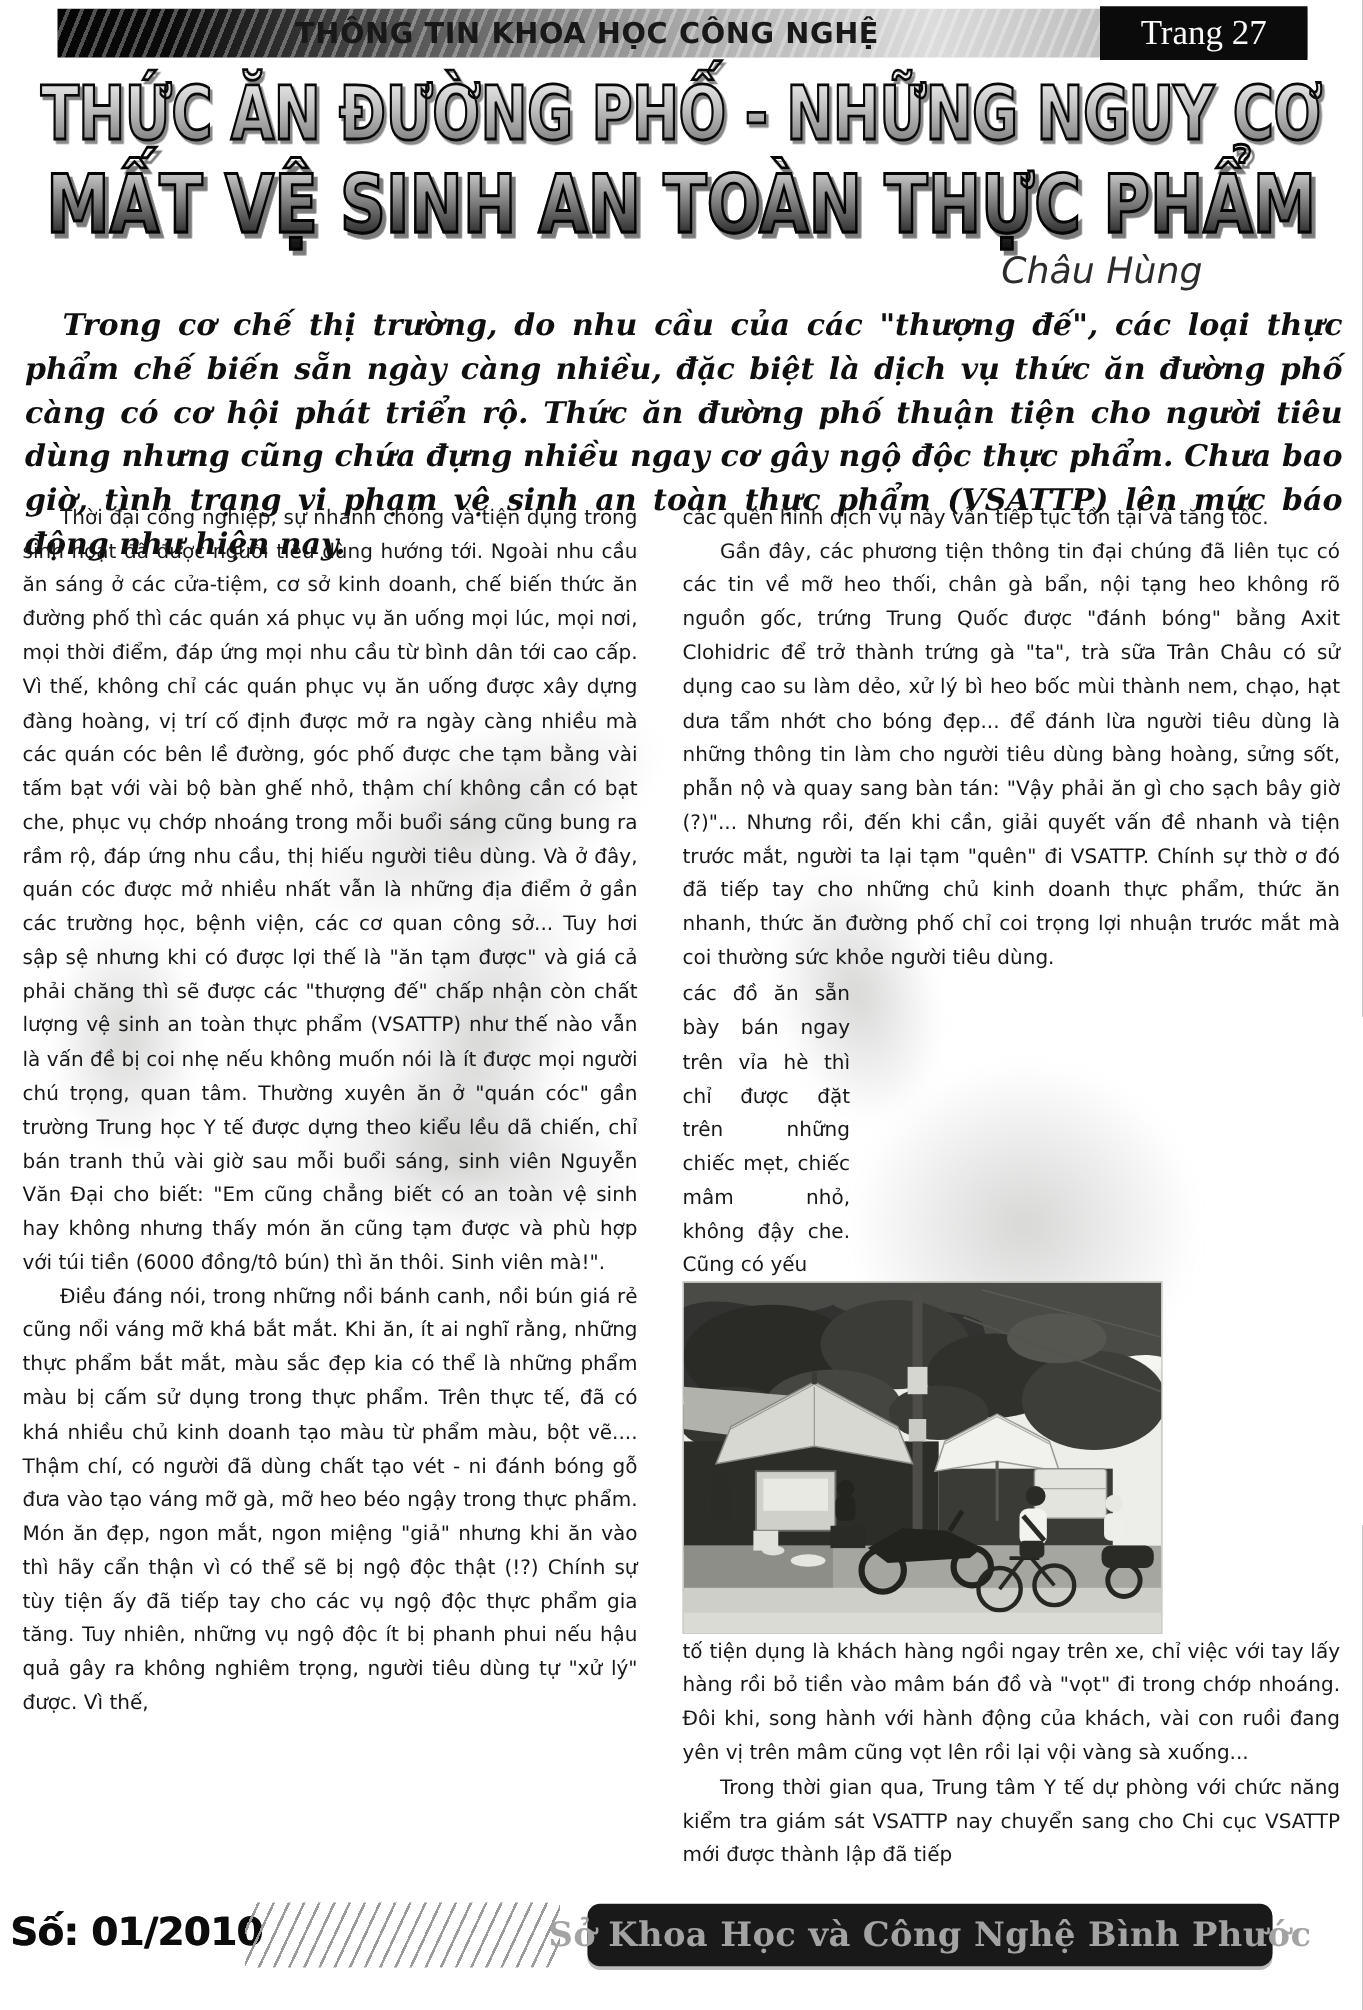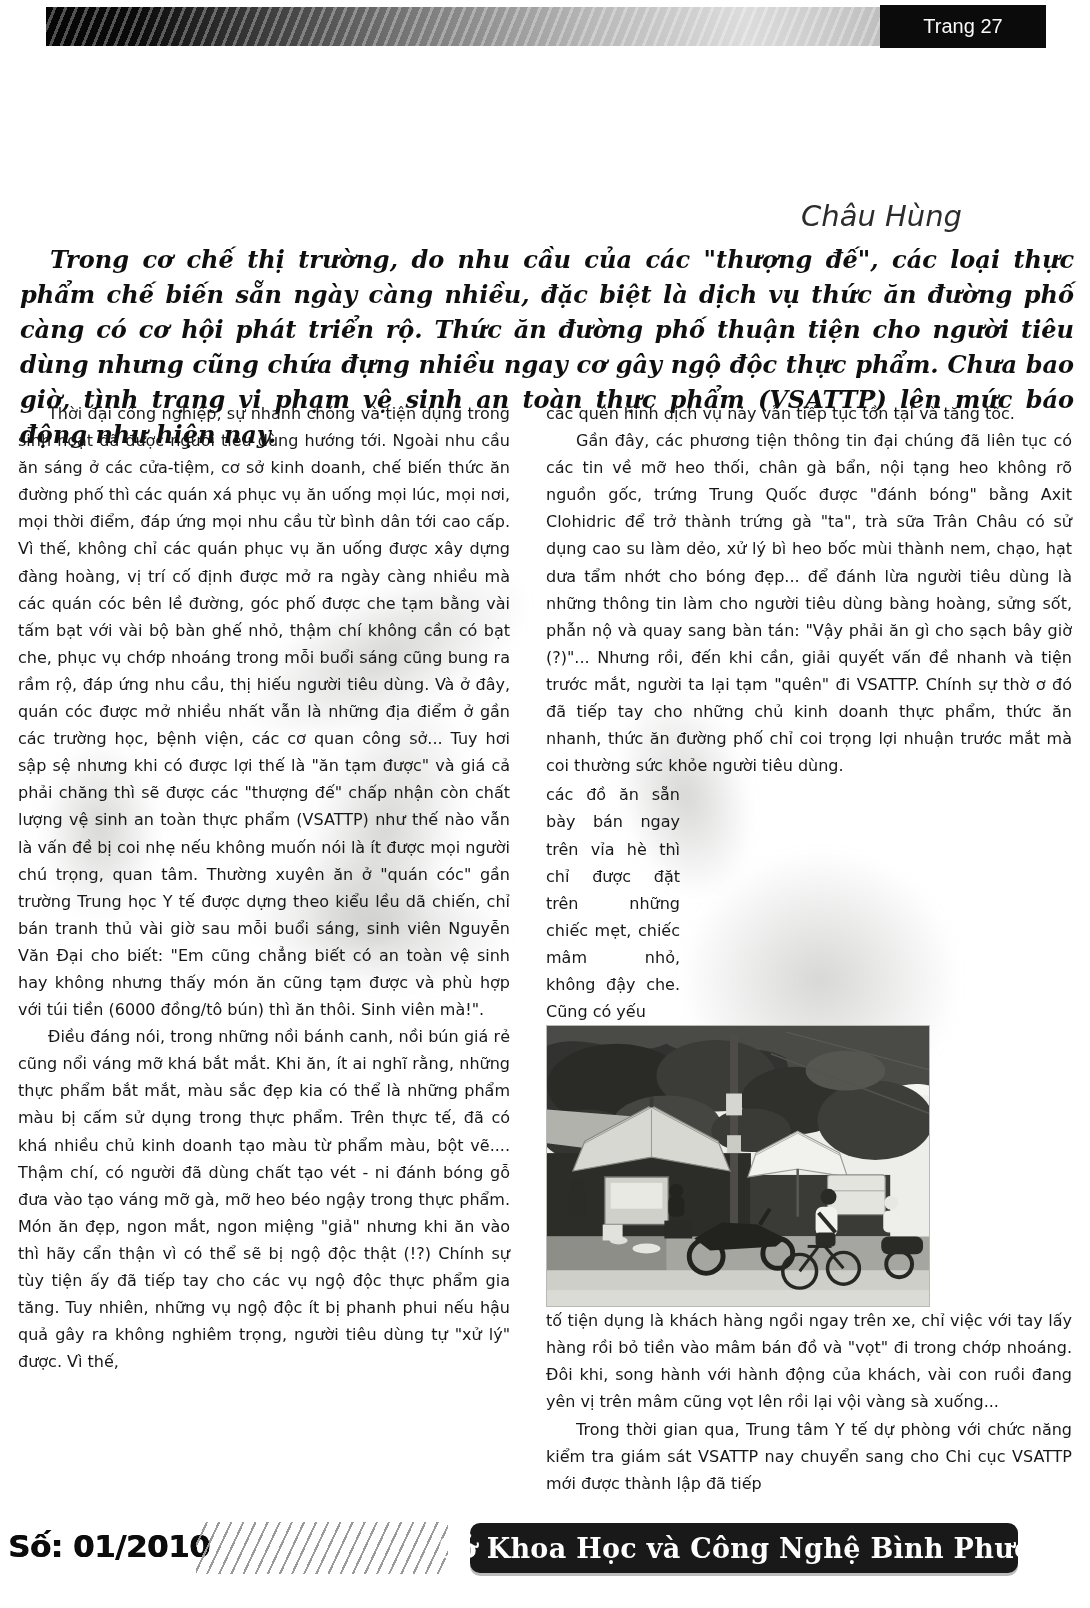--- a/index.html
+++ b/index.html
@@ -10,21 +10,21 @@
   }
   
   .header-bar { position:absolute; left:46px; top:7px; width:1000px; height:39px;
     background:linear-gradient(to right,#050505 0%,#0a0a0a 9%,#3c3c3c 22%,#7d7d7d 38%,#b9b9b9 55%,#dcdcdc 70%,#c6c6c6 80%,#9a9a9a 100%); }
   .bar-stripes { position:absolute; inset:0;
     background:repeating-linear-gradient(112deg,rgba(255,255,255,0) 0 7px,rgba(255,255,255,0.30) 7px 10px); }
   .bar-title { position:absolute; left:190px; top:50%; transform:translateY(-50%);
     font-weight:bold; font-size:23px; letter-spacing:.5px; color:#181818; white-space:nowrap; }
   .page-box { position:absolute; right:0; top:-2px; width:166px; height:43px;
     background:#0b0b0b; display:flex; align-items:center; justify-content:center; }
-  .page-label { font-family:Liberation Sans, sans-serif; font-size:20px; color:#fafafa; }
+  .page-label { font-family:Liberation Serif, serif; font-size:28px; color:#fafafa; }
   
   .title-wrap { position:absolute; left:0; top:58px; width:100%; text-align:center; line-height:1.12; z-index:2; }
   .title-l1, .title-l2 { display:inline-block; font-weight:bold; white-space:nowrap;
     -webkit-background-clip:text; background-clip:text; color:transparent; }
   .title-l1 { font-size:45px; letter-spacing:-0.5px; transform:scaleY(1.32); transform-origin:top;
     background-image:linear-gradient(180deg,#f5f5f5 0%,#c2c2c2 42%,#6b6b6b 100%);
     -webkit-text-stroke:1.7px #090909; filter:drop-shadow(2px 2px 0 rgba(40,40,40,.55)); }
   .title-row2 { margin-top:21px; }
   .title-l2 { font-size:51px; transform:scaleY(1.26); transform-origin:top;
     background-image:linear-gradient(180deg,#e6e6e6 0%,#969696 35%,#141414 92%);
@@ -46,21 +46,21 @@
   .photo-frame svg { display:block; width:100%; height:100%; }
   
   .footer-issue { position:absolute; left:8px; top:1528px; font-size:31px; font-weight:bold;
     letter-spacing:-0.5px; color:#0c0c0c; text-shadow:.6px 0 #0c0c0c; z-index:2; }
   .footer-stripes { position:absolute; left:196px; top:1522px; width:252px; height:52px; z-index:2;
     background:repeating-linear-gradient(115deg,rgba(255,255,255,0) 0 9px,#9a9a9a 9px 11px); }
   .footer-box { position:absolute; left:470px; top:1523px; width:548px; height:50px; z-index:2;
     background:#191919; border-radius:10px; box-shadow:0 3px 0 rgba(60,60,60,.35);
     display:flex; align-items:center; justify-content:center; }
   .footer-org { font-family:"DejaVu Serif","Liberation Serif",serif; font-weight:bold;
-    font-size:27px; color:#ffffff; letter-spacing:.3px; white-space:nowrap; }
+    font-size:27px; color:#a3a3a3; letter-spacing:.3px; white-space:nowrap; }
   
   .ghost { position:absolute; border-radius:50%; filter:blur(7px); z-index:1;
     background:radial-gradient(closest-side,rgba(150,150,148,0.38),rgba(150,150,148,0)); }
   .g1 { left:230px; top:590px;  width:310px; height:130px; transform:rotate(-24deg); }
   .g2 { left:310px; top:690px;  width:150px; height:280px; transform:rotate(18deg); }
   .g3 { left:240px; top:860px;  width:270px; height:130px; transform:rotate(8deg); }
   .g4 { left:620px; top:690px;  width:130px; height:210px; transform:rotate(-14deg); }
   .g5 { left:680px; top:850px;  width:280px; height:260px; }
   .g6 { left:40px;  top:740px;  width:120px; height:180px; }
 </style>
@@ -71,25 +71,30 @@
 
   <div class="ghost g1"></div>
   <div class="ghost g2"></div>
   <div class="ghost g3"></div>
   <div class="ghost g4"></div>
   <div class="ghost g5"></div>
   <div class="ghost g6"></div>
 
   <div class="header-bar">
     <div class="bar-stripes"></div>
+    <span class="bar-title">THÔNG TIN KHOA HỌC CÔNG NGHỆ</span>
     <div class="page-box">
       <span class="page-label">Trang 27</span>
     </div>
   </div>
 
+  <div class="title-wrap">
+    <div><span class="title-l1">THỨC ĂN ĐƯỜNG PHỐ - NHỮNG NGUY CƠ</span></div>
+    <div class="title-row2"><span class="title-l2">MẤT VỆ SINH AN TOÀN THỰC PHẨM</span></div>
+  </div>
   <div class="author">Châu Hùng</div>
 
   <p class="lead">Trong cơ chế thị trường, do nhu cầu của các "thượng đế", các loại thực phẩm chế biến sẵn ngày càng nhiều, đặc biệt là dịch vụ thức ăn đường phố càng có cơ hội phát triển rộ. Thức ăn đường phố thuận tiện cho người tiêu dùng nhưng cũng chứa đựng nhiều ngay cơ gây ngộ độc thực phẩm. Chưa bao giờ, tình trạng vi phạm vệ sinh an toàn thực phẩm (VSATTP) lên mức báo động như hiện nay.</p>
 
   <div class="columns">
     <div class="col-left">
       <p class="body indent">Thời đại công nghiệp, sự nhanh chóng và tiện dụng trong sinh hoạt đã được người tiêu dùng hướng tới. Ngoài nhu cầu ăn sáng ở các cửa-tiệm, cơ sở kinh doanh, chế biến thức ăn đường phố thì các quán xá phục vụ ăn uống mọi lúc, mọi nơi, mọi thời điểm, đáp ứng mọi nhu cầu từ bình dân tới cao cấp. Vì thế, không chỉ các quán phục vụ ăn uống được xây dựng đàng hoàng, vị trí cố định được mở ra ngày càng nhiều mà các quán cóc bên lề đường, góc phố được che tạm bằng vài tấm bạt với vài bộ bàn ghế nhỏ, thậm chí không cần có bạt che, phục vụ chớp nhoáng trong mỗi buổi sáng cũng bung ra rầm rộ, đáp ứng nhu cầu, thị hiếu người tiêu dùng. Và ở đây, quán cóc được mở nhiều nhất vẫn là những địa điểm ở gần các trường học, bệnh viện, các cơ quan công sở... Tuy hơi sập sệ nhưng khi có được lợi thế là "ăn tạm được" và giá cả phải chăng thì sẽ được các "thượng đế" chấp nhận còn chất lượng vệ sinh an toàn thực phẩm (VSATTP) như thế nào vẫn là vấn đề bị coi nhẹ nếu không muốn nói là ít được mọi người chú trọng, quan tâm. Thường xuyên ăn ở "quán cóc" gần trường Trung học Y tế được dựng theo kiểu lều dã chiến, chỉ bán tranh thủ vài giờ sau mỗi buổi sáng, sinh viên Nguyễn Văn Đại cho biết: "Em cũng chẳng biết có an toàn vệ sinh hay không nhưng thấy món ăn cũng tạm được và phù hợp với túi tiền (6000 đồng/tô bún) thì ăn thôi. Sinh viên mà!".</p>
       <p class="body indent">Điều đáng nói, trong những nồi bánh canh, nồi bún giá rẻ cũng nổi váng mỡ khá bắt mắt. Khi ăn, ít ai nghĩ rằng, những thực phẩm bắt mắt, màu sắc đẹp kia có thể là những phẩm màu bị cấm sử dụng trong thực phẩm. Trên thực tế, đã có khá nhiều chủ kinh doanh tạo màu từ phẩm màu, bột vẽ.... Thậm chí, có người đã dùng chất tạo vét - ni đánh bóng gỗ đưa vào tạo váng mỡ gà, mỡ heo béo ngậy trong thực phẩm. Món ăn đẹp, ngon mắt, ngon miệng "giả" nhưng khi ăn vào thì hãy cẩn thận vì có thể sẽ bị ngộ độc thật (!?) Chính sự tùy tiện ấy đã tiếp tay cho các vụ ngộ độc thực phẩm gia tăng. Tuy nhiên, những vụ ngộ độc ít bị phanh phui nếu hậu quả gây ra không nghiêm trọng, người tiêu dùng tự "xử lý" được. Vì thế,</p>
     </div>
     <div class="col-right">

